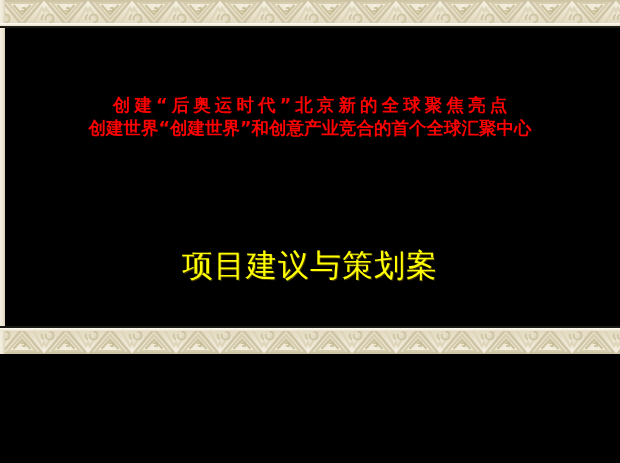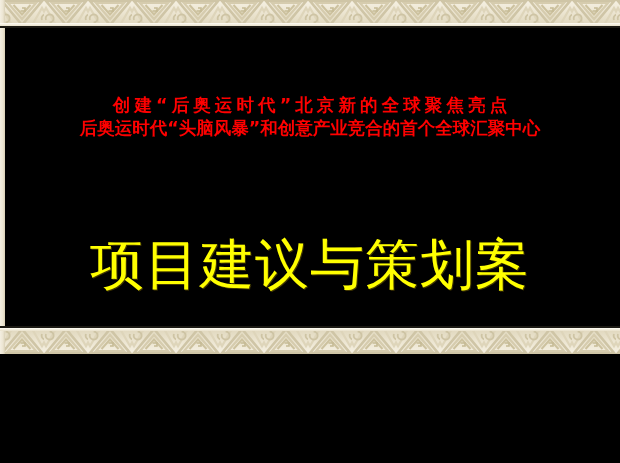--- a/index.html
+++ b/index.html
@@ -98,21 +98,21 @@
   
   .main-title {
     position: absolute;
     left: 0;
     top: 212px;
     width: 610px;
     text-align: center;
     color: #ffff00;
     font-family: "DejaVu Serif", "Liberation Serif", serif;
     font-weight: normal;
-    font-size: 54px;
+    font-size: 31px;
     line-height: 50px;
     letter-spacing: 1px;
     white-space: nowrap;
     text-shadow: 1px 1px 0 rgba(120,100,0,0.55);
   }
 </style>
 </head>
 <body>
 
 <div id="slide">
@@ -148,21 +148,21 @@
   <div class="rule rule-light top-rule-light"></div>
   <div class="rule rule-dark  top-rule-dark"></div>
 
   <div class="edge-strip left"></div>
   <div class="edge-strip right"></div>
 
   <div class="stage">
 
     <div class="headline-block">
       <div class="headline l1">创建“后奥运时代”北京新的全球聚焦亮点</div>
-      <div class="headline l2">后奥运时代“头脑风暴”和创意产业竞合的首个全球汇聚中心</div>
+      <div class="headline l2">创建世界“创建世界”和创意产业竞合的首个全球汇聚中心</div>
     </div>
 
     <div class="main-title">项目建议与策划案</div>
 
   </div>
 
   <div class="rule rule-dark  bot-rule-dark"></div>
   <div class="rule rule-light bot-rule-light"></div>
   <div class="deco-border bottom">
     <svg viewBox="0 0 620 28" preserveAspectRatio="none">

